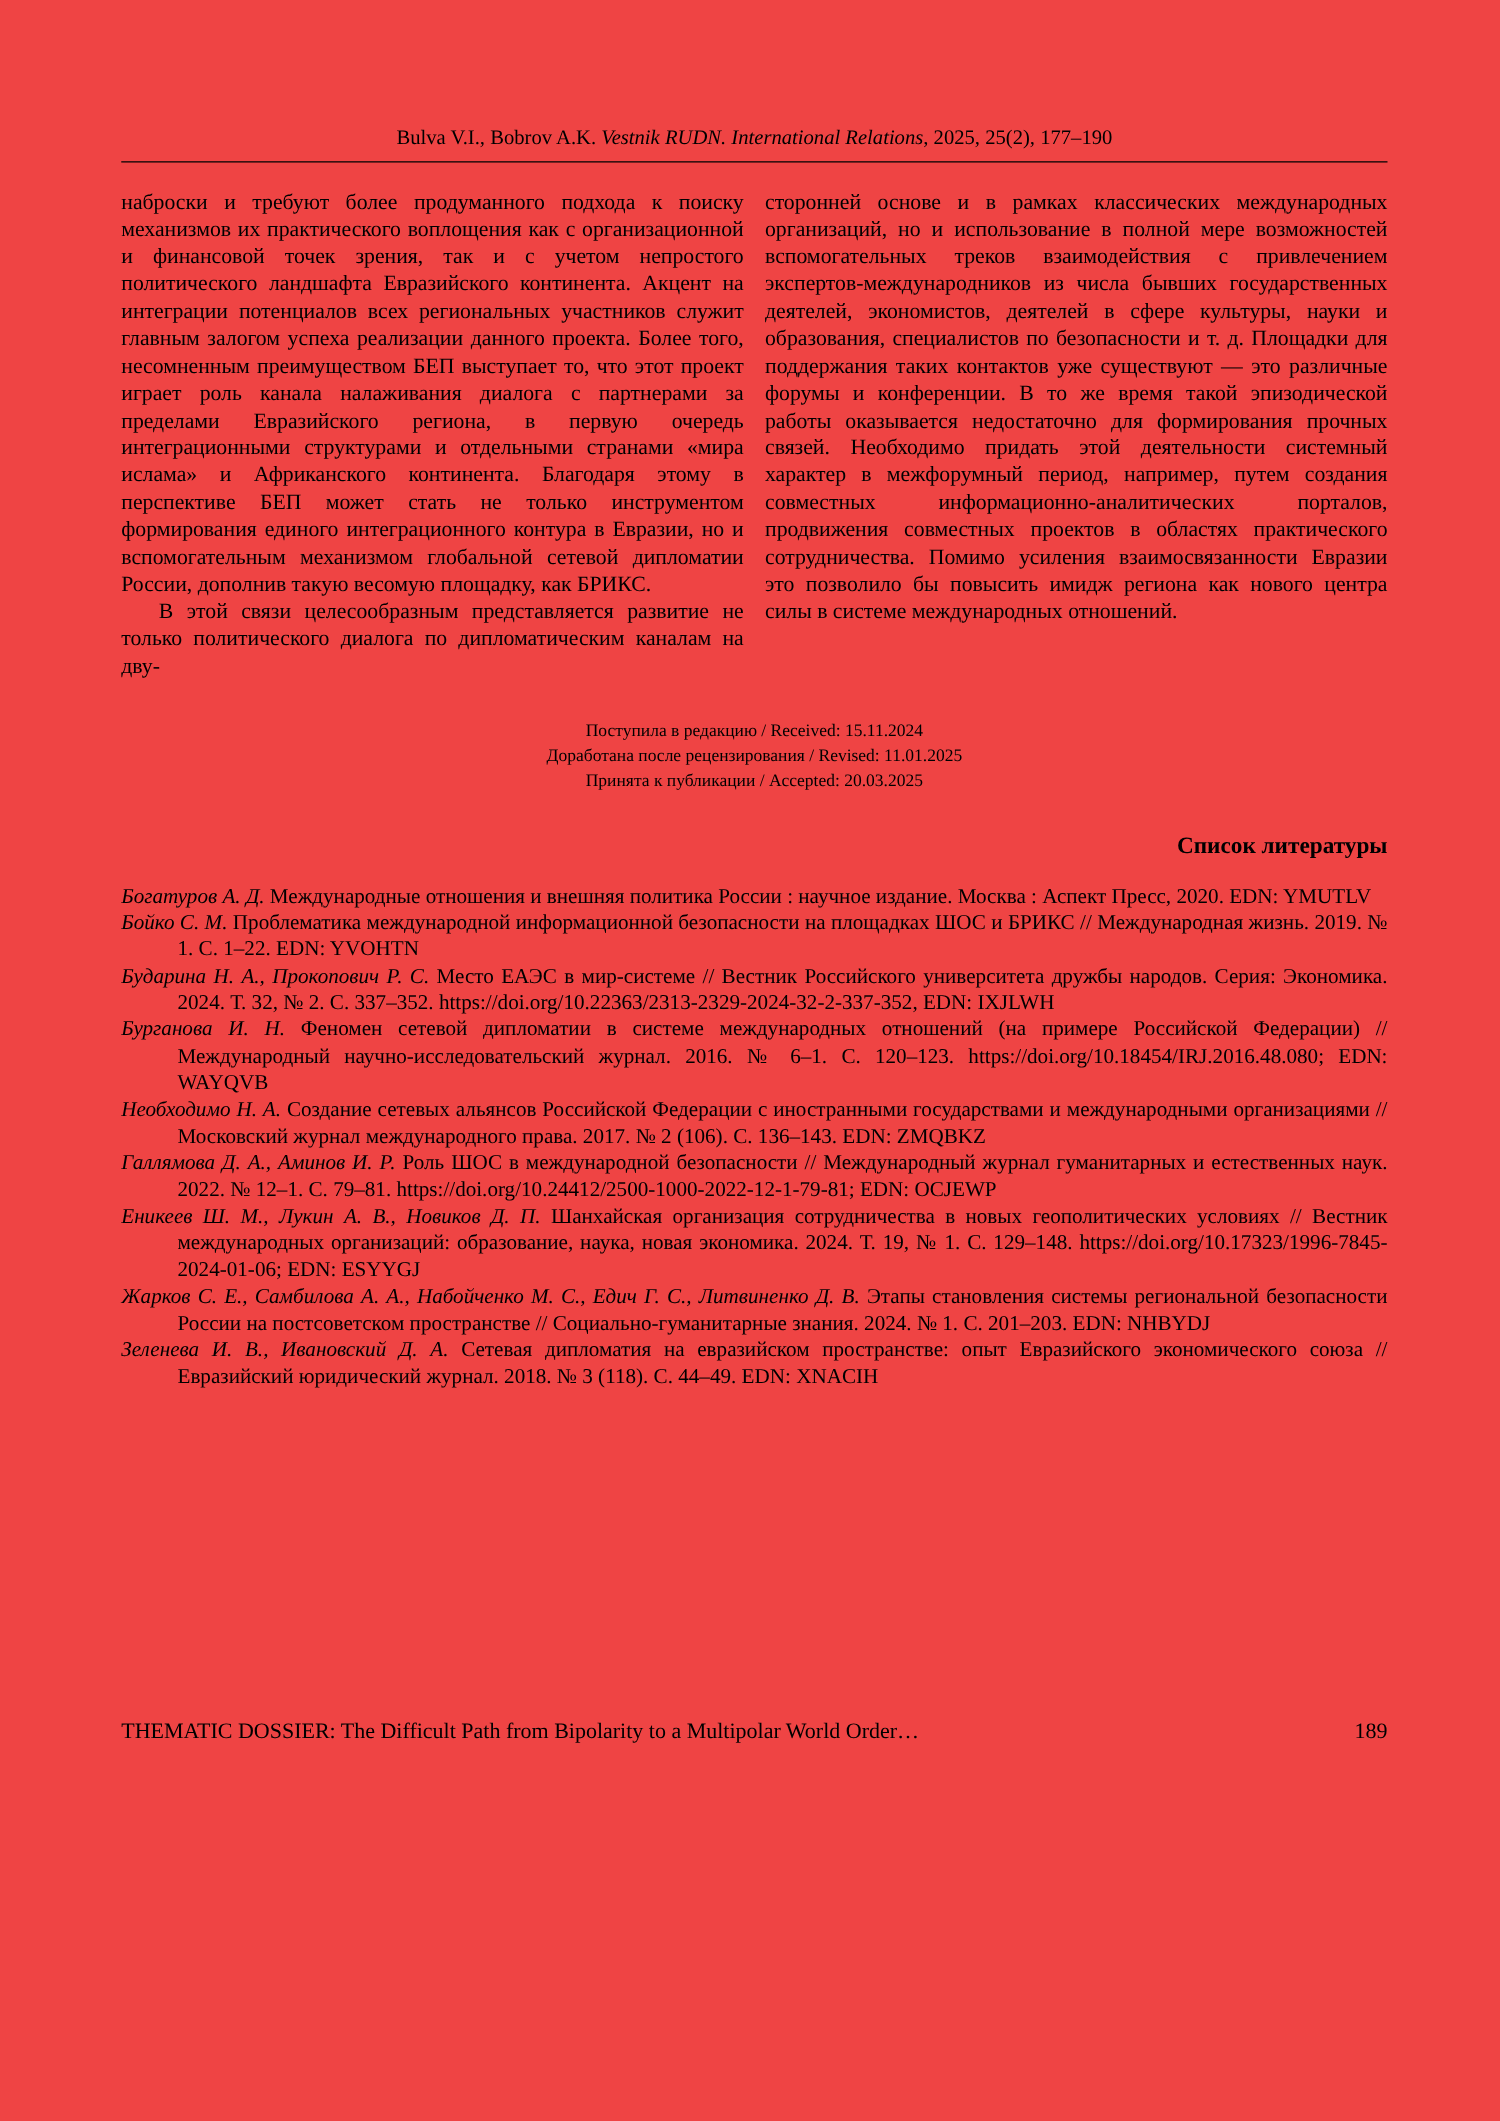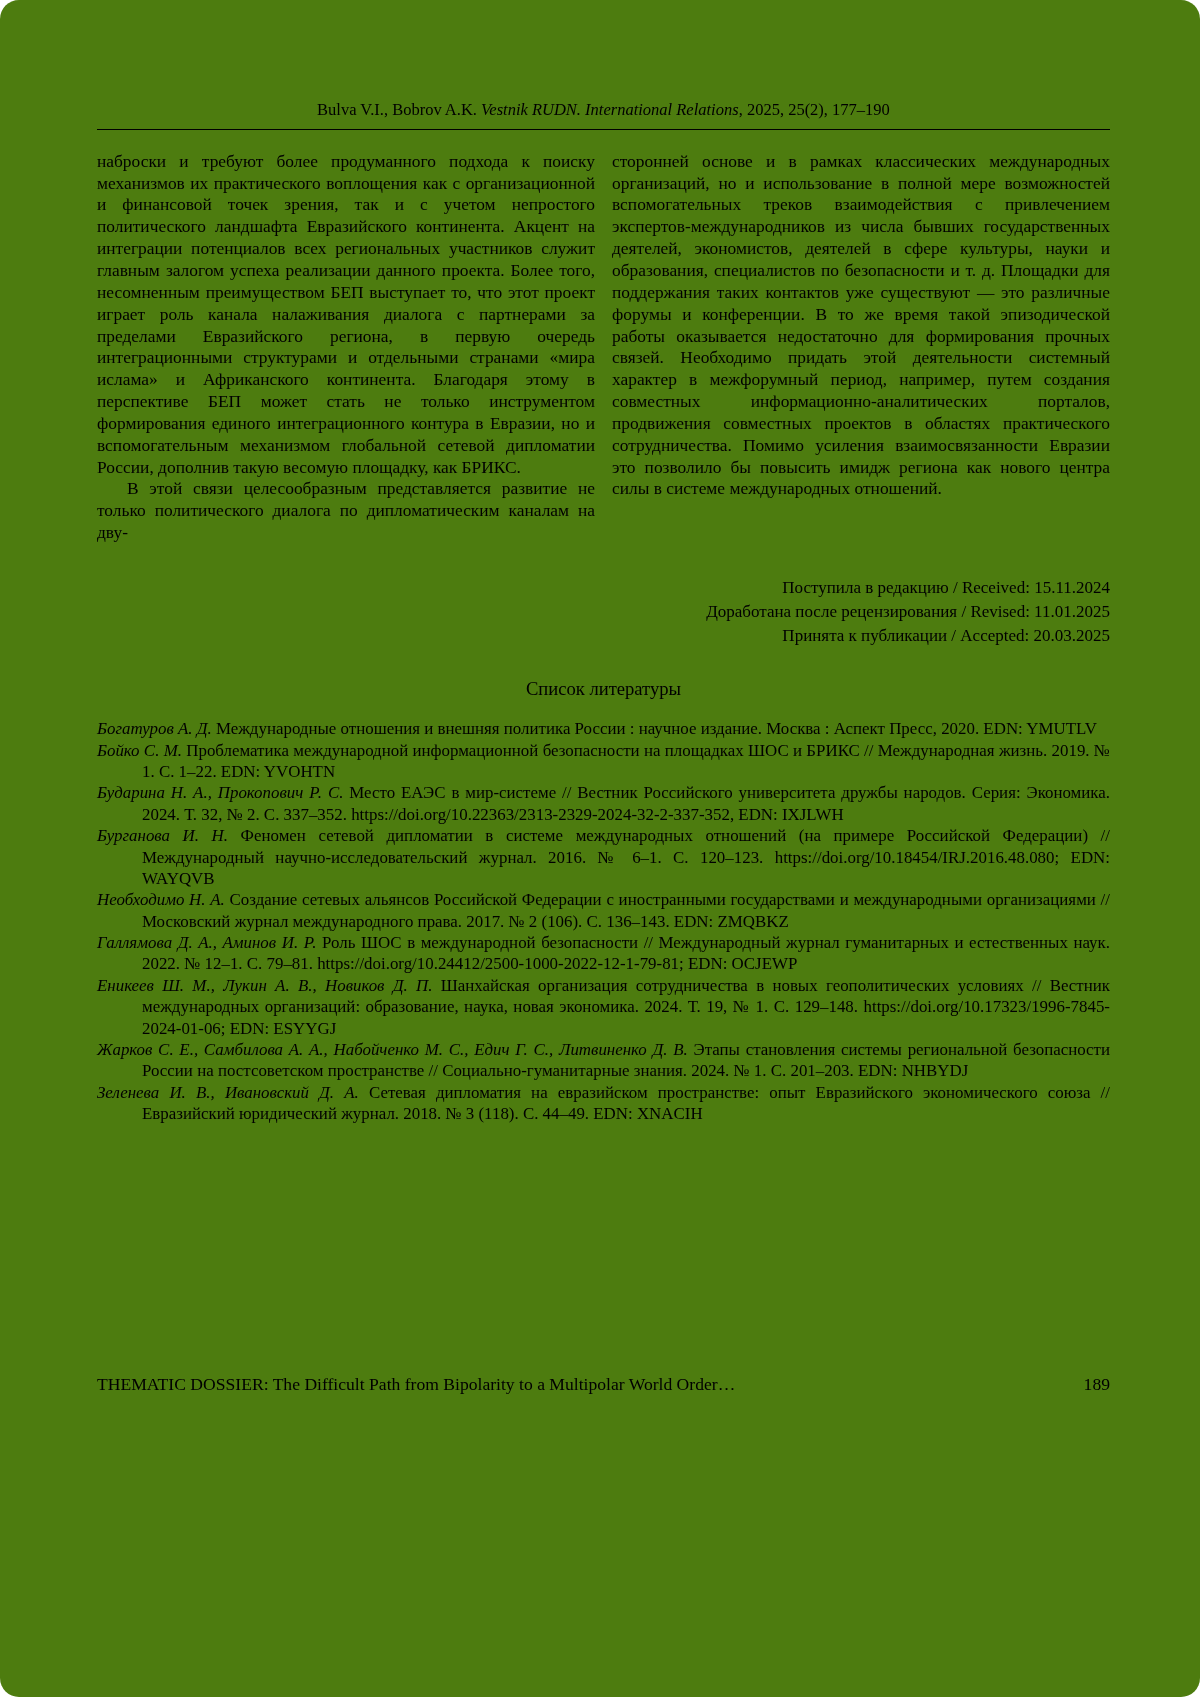--- a/index.html
+++ b/index.html
@@ -2,26 +2,25 @@
 <html lang="ru"><head>
 <meta charset="utf-8">
 <style>
   * { margin: 0; padding: 0; box-sizing: border-box; }
   html, body { background: #ffffff; }
   .page {
     position: relative;
     width: 1200px;
     height: 1697px;
     margin: 0 auto;
-    background: #4d7c0f;
+    background: #ef4444;
     color: #000000;
     font-family: "Liberation Serif", "DejaVu Serif", serif;
     padding: 100px 90px 16px 97px;
     overflow: hidden;
-    border-radius: 19px;
   }
   .running-header {
     text-align: center;
     font-size: 16.5px;
     line-height: 1.2;
     white-space: nowrap;
   }
   .running-header em { font-style: italic; }
   .rule {
     border: 0;
@@ -36,29 +35,29 @@
   .col {
     flex: 1 1 0;
     text-align: justify;
     font-size: 17.4px;
     line-height: 1.255;
     hyphens: auto;
   }
   .col p.indent { text-indent: 30px; }
   .dates {
     margin-top: 32px;
-    text-align: right;
-    font-size: 17px;
+    text-align: center;
+    font-size: 14px;
     line-height: 1.42;
   }
   .refs-heading {
     margin-top: 30px;
-    text-align: center;
+    text-align: right;
     font-size: 18.6px;
-    font-weight: normal;
+    font-weight: bold;
   }
   .refs {
     list-style: none;
     margin-top: 18px;
     font-size: 16.9px;
     line-height: 1.265;
   }
   .ref {
     padding-left: 45px;
     text-indent: -45px;

